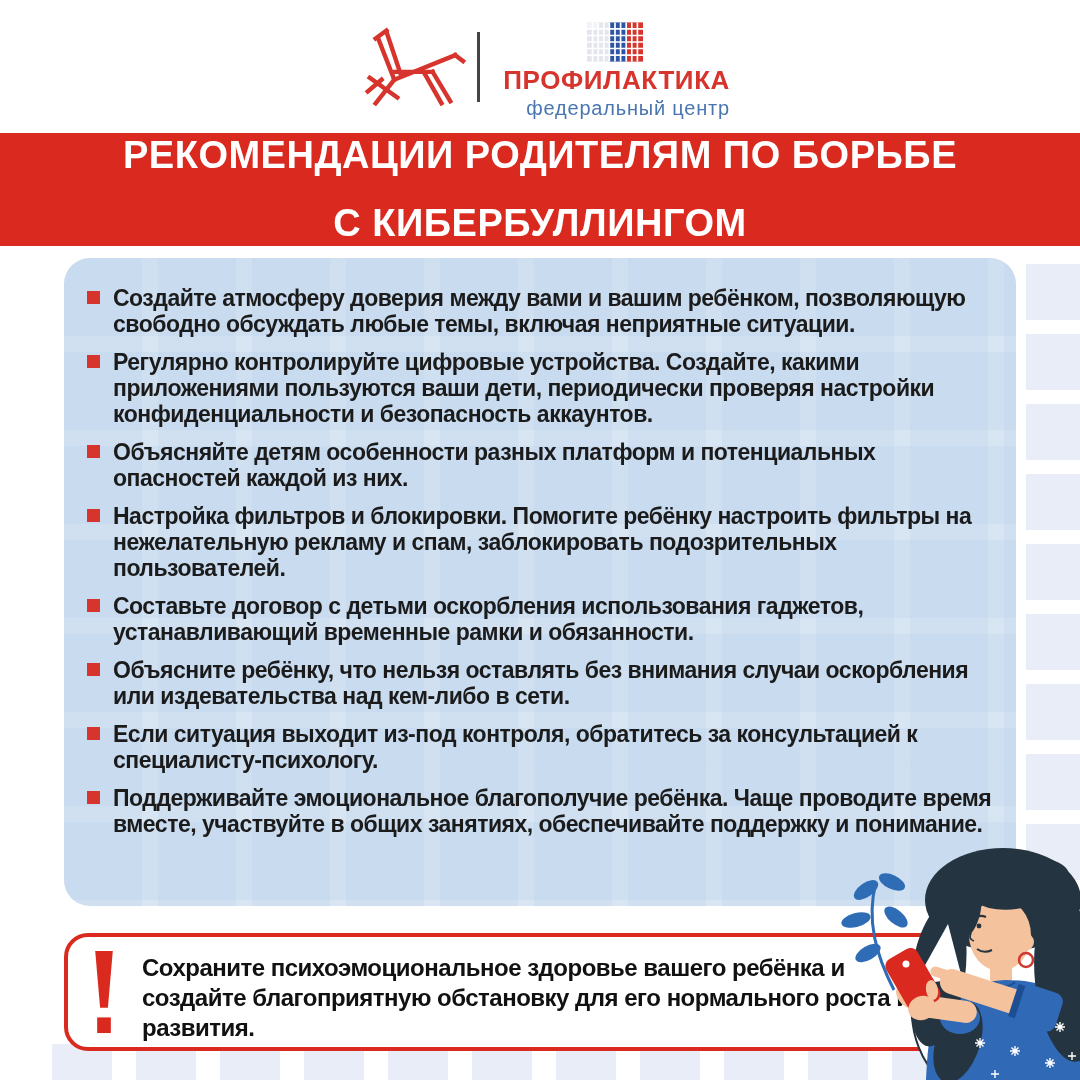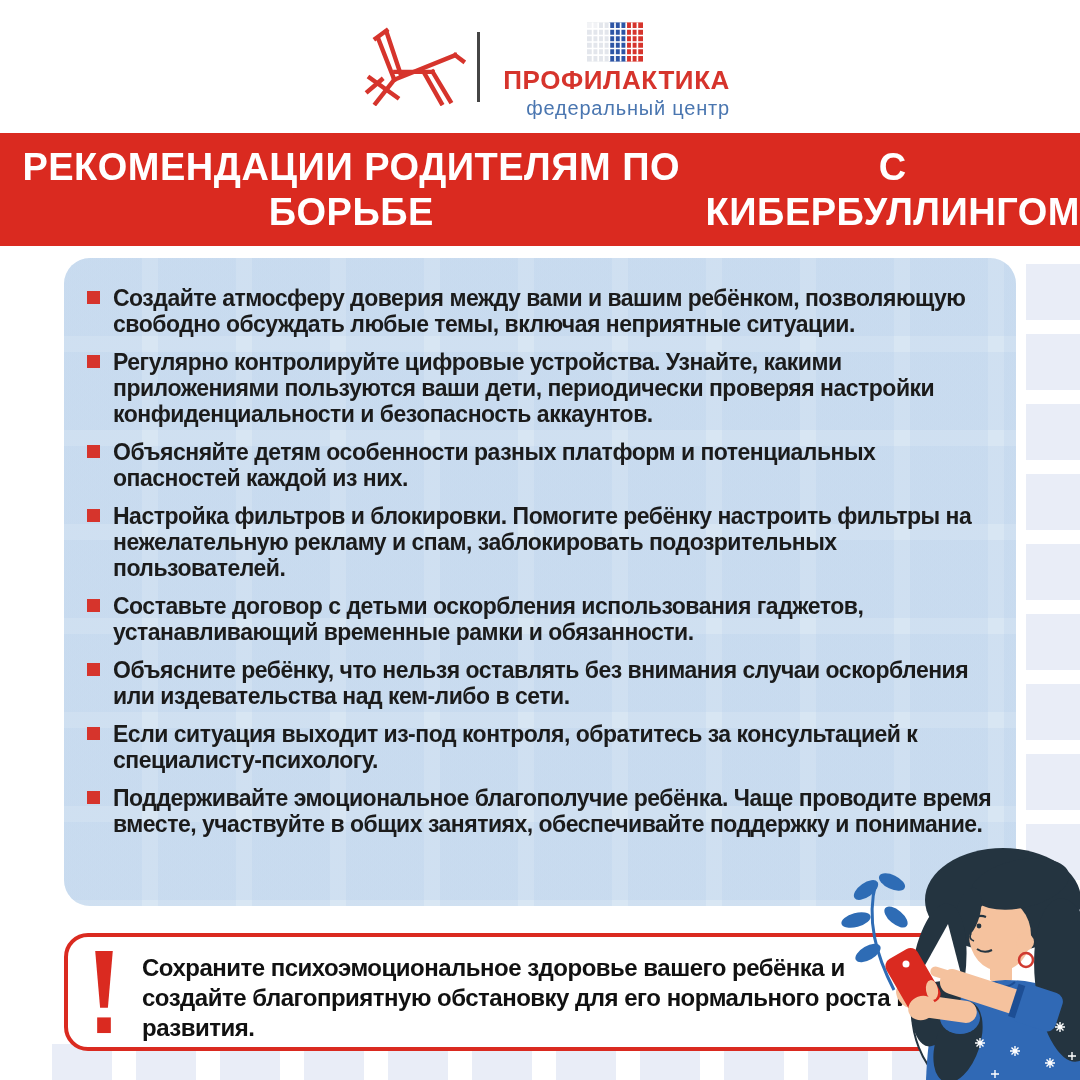--- a/index.html
+++ b/index.html
@@ -11,21 +11,21 @@
   .header{position:absolute;left:0;top:0;width:1080px;height:133px;}
   .horse-logo{position:absolute;left:356px;top:22px;width:110px;height:84px;}
   .logo-divider{position:absolute;left:477px;top:32px;width:3px;height:70px;background:#454545;}
   .brand{position:absolute;left:500px;top:22px;width:230px;text-align:right;}
   .brand .grid-logo{display:block;margin:0 auto;width:56px;height:40px;}
   .brand-title{margin-top:3px;font-size:26px;font-weight:700;color:#d6342c;letter-spacing:.6px;}
   .brand-subtitle{margin-top:1px;font-size:20px;font-weight:400;color:#4a76b0;letter-spacing:.8px;}
   
   .banner{
     position:absolute;left:0;top:133px;width:1080px;height:113px;background:#da2a20;
-    display:flex;flex-direction:row;justify-content:space-between;align-items:center;gap:3px;
+    display:flex;flex-direction:column;justify-content:space-between;align-items:center;gap:3px;
   }
   .banner-line{color:#fff;font-size:38px;font-weight:700;letter-spacing:.5px;line-height:45px;text-align:center;}
   
   .right-strip{
     position:absolute;left:1026px;top:264px;width:54px;height:816px;z-index:0;
     background:repeating-linear-gradient(to bottom,#e9edf7 0 56px,#ffffff 56px 70px);
   }
   .bottom-stripes{
     position:absolute;left:52px;top:1044px;width:1028px;height:36px;z-index:0;
     background:repeating-linear-gradient(to right,#e9edf7 0 60px,#ffffff 60px 84px);
@@ -109,21 +109,21 @@
 
   <section class="card">
     <div class="rec-list">
   <div class="rec-item">
     <span class="bullet"></span>
     <span class="rec-text">Создайте атмосферу доверия между вами и вашим ребёнком, позволяющую свободно обсуждать любые темы, включая неприятные ситуации.</span>
   </div>
 
   <div class="rec-item">
     <span class="bullet"></span>
-    <span class="rec-text">Регулярно контролируйте цифровые устройства. Узнайте, какими приложениями пользуются ваши дети, периодически проверяя настройки конфиденциальности и безопасность аккаунтов.</span>
+    <span class="rec-text">Регулярно контролируйте цифровые устройства. Создайте, какими приложениями пользуются ваши дети, периодически проверяя настройки конфиденциальности и безопасность аккаунтов.</span>
   </div>
 
   <div class="rec-item">
     <span class="bullet"></span>
     <span class="rec-text">Объясняйте детям особенности разных платформ и потенциальных опасностей каждой из них.</span>
   </div>
 
   <div class="rec-item">
     <span class="bullet"></span>
     <span class="rec-text">Настройка фильтров и блокировки. Помогите ребёнку настроить фильтры на нежелательную рекламу и спам, заблокировать подозрительных пользователей.</span>

